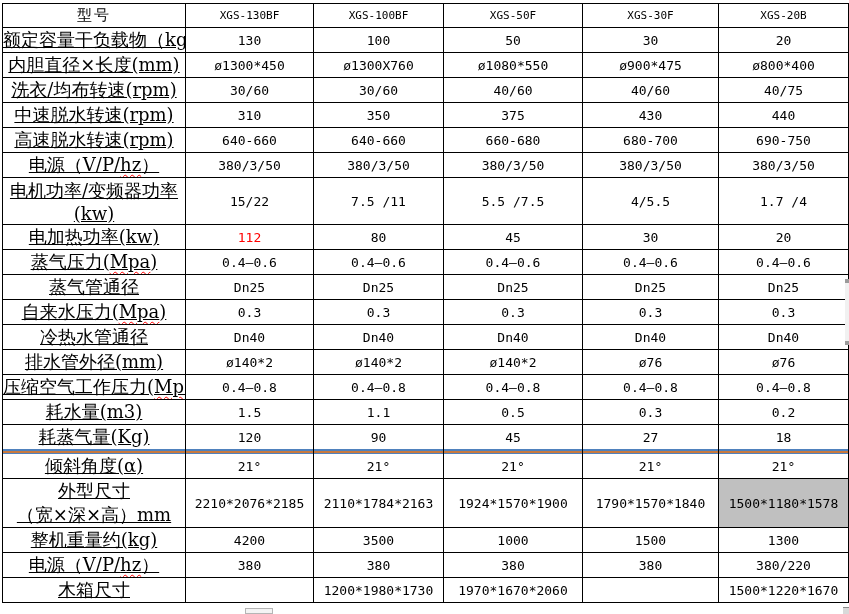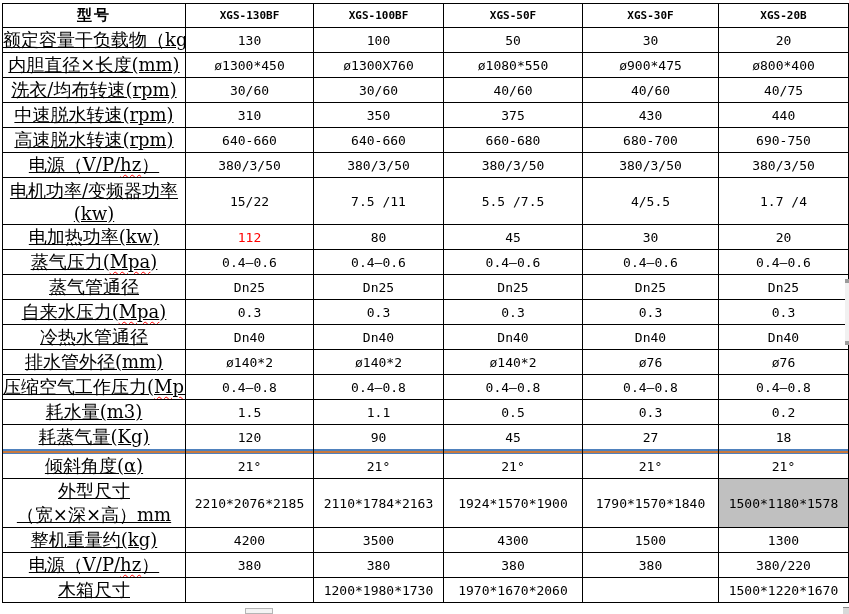--- a/index.html
+++ b/index.html
@@ -19,21 +19,21 @@
   table.spec{
     border-collapse:collapse;table-layout:fixed;
     margin:3px 0 0 2px;width:846px;
   }
   table.spec td,table.spec th{
     border:1px solid var(--grid);
     text-align:center;vertical-align:middle;
     padding:0;overflow:hidden;white-space:nowrap;
   }
   table.spec th{
-    height:23px;font-weight:bold;
+    height:23px;font-weight:normal;
   }
   th.corner{font-family:"DejaVu Serif",serif;font-size:15px;letter-spacing:2px;}
   th.model{font-family:"DejaVu Sans Mono",monospace;font-size:11px;}
   td.label{
     font-family:"DejaVu Serif",serif;font-size:18px;height:23px;text-decoration:underline;
   }
   td.val{
     font-family:"DejaVu Sans Mono",monospace;font-size:13px;height:23px;
   }
   tr.tall td{height:46px;}
@@ -280,21 +280,21 @@
         <td class="val">1924*1570*1900</td>
         <td class="val">1790*1570*1840</td>
         <td class="val hl">1500*1180*1578</td>
       </tr>
       <tr>
         <td class="label">
           <div>整机重量约(kg)</div>
         </td>
         <td class="val">4200</td>
         <td class="val">3500</td>
-        <td class="val">4300</td>
+        <td class="val">1000</td>
         <td class="val">1500</td>
         <td class="val">1300</td>
       </tr>
       <tr>
         <td class="label">
           <div>电源（V/P/<span class="sq">hz</span>）</div>
         </td>
         <td class="val">380</td>
         <td class="val">380</td>
         <td class="val">380</td>

